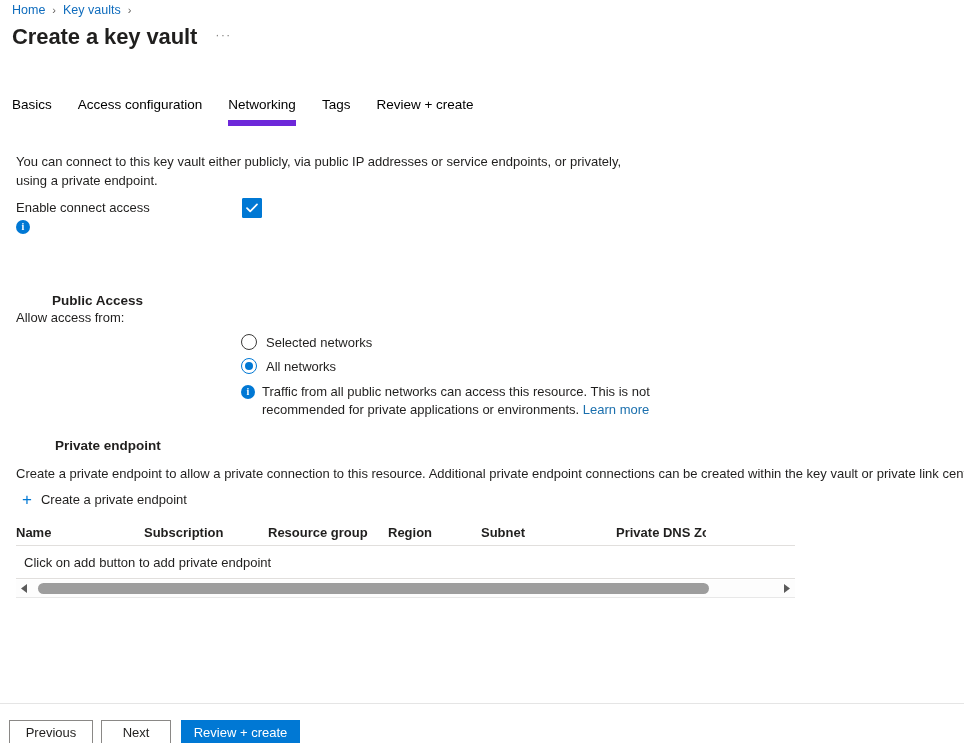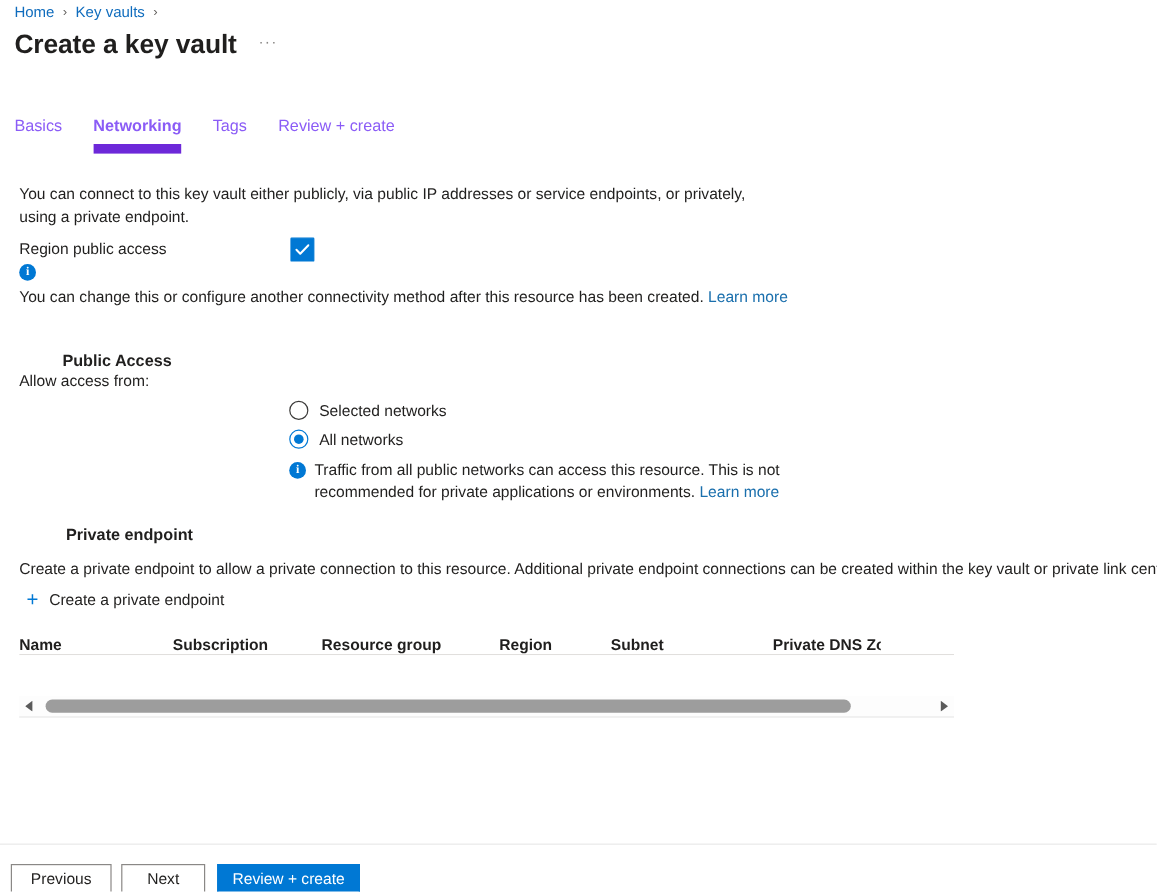--- a/index.html
+++ b/index.html
@@ -67,30 +67,30 @@
   
   .tabs {
     position: absolute;
     left: 12px;
     top: 97px;
     display: flex;
     align-items: flex-start;
   }
   .tab {
     font-size: 13.5px;
-    color: #8b5cf6;
+    color: #000000;
     padding: 0 0 8px 0;
     margin-right: 26px;
     cursor: pointer;
     white-space: nowrap;
     border-bottom: 2px solid transparent;
   }
   .tab.active {
-    font-weight: 700;
-    border-bottom: 8px solid #6d28d9;
+    font-weight: 400;
+    border-bottom: 6px solid #6d28d9;
   }
   .tab:last-child { margin-right: 0; }
 
   
   .intro {
     position: absolute;
     left: 16px;
     top: 152px;
     width: 628px;
     font-size: 13px;
@@ -268,21 +268,21 @@
   .pe-table {
     position: absolute;
     left: 16px;
     top: 519px;
     width: 779px;
     overflow: hidden;
   }
   .pe-thead {
     display: flex;
     height: 26px;
-    align-items: flex-end;
+    align-items: center;
     border-bottom: 1px solid #e1dfdd;
     font-size: 13px;
     font-weight: 600;
     color: #201f1e;
   }
   .pe-th {
     flex: 0 0 auto;
     white-space: nowrap;
     overflow: hidden;
   }
@@ -386,42 +386,39 @@
   <span class="crumb-sep">›</span>
 </div>
 
 <div class="page-title-row">
   <span class="page-title">Create a key vault</span>
   <span class="title-ellipsis">···</span>
 </div>
 
 <div class="tabs">
   <div class="tab">Basics</div>
+  <div class="tab">Access configuration</div>
   <div class="tab active">Networking</div>
   <div class="tab">Tags</div>
   <div class="tab">Review + create</div>
 </div>
 
 <div class="intro">You can connect to this key vault either publicly, via public IP addresses or service endpoints, or privately, using a private endpoint.</div>
 
 <div class="row-enable">
-  <span class="row-label">Region public access</span>
+  <span class="row-label">Enable connect access</span>
   <span class="checkbox">
     <svg width="12" height="10" viewBox="0 0 12 10" aria-hidden="true">
       <path d="M1 5.2 L4.2 8.4 L11 1.4" fill="none" stroke="#ffffff" stroke-width="1.7" stroke-linecap="round" stroke-linejoin="round"></path>
     </svg>
   </span>
 </div>
 
 <div class="info-line">
   <span class="info-badge">i</span>
-  <span class="info-text">
-    <span>You can change this or configure another connectivity method after this resource has been created.</span>
-    <span class="link">Learn more</span>
-  </span>
 </div>
 
 <div class="section-head" id="public-access-head">Public Access</div>
 <div class="allow-label">Allow access from:</div>
 
 <div class="radio-group">
   <div class="radio-item">
     <span class="radio-outer off"></span>
     <span class="radio-label">Selected networks</span>
   </div>
@@ -450,25 +447,26 @@
 
 <div class="create-pe">
   <span class="plus-icon">+</span>
   <span>Create a private endpoint</span>
 </div>
 
 <div class="pe-table">
   <div class="pe-thead">
     <div class="pe-th" style="width:128px">Name</div>
     <div class="pe-th" style="width:124px">Subscription</div>
-    <div class="pe-th" style="width:148px">Resource group</div>
+    <div class="pe-th" style="width:120px">Resource group</div>
     <div class="pe-th" style="width:93px">Region</div>
     <div class="pe-th" style="width:135px">Subnet</div>
     <div class="pe-th" style="width:90px">Private DNS Zone</div>
   </div>
+  <div class="pe-empty-row">Click on add button to add private endpoint</div>
 </div>
 
 <div class="scrollbar">
   <span class="sb-arrow">
     <svg width="7" height="9" viewBox="0 0 7 9" aria-hidden="true">
         <path d="M6 0 L6 9 L0 4.5 Z" fill="#5b5b5b"></path>
       </svg>
   </span>
   <span class="sb-track">
     <span class="sb-thumb"></span>

